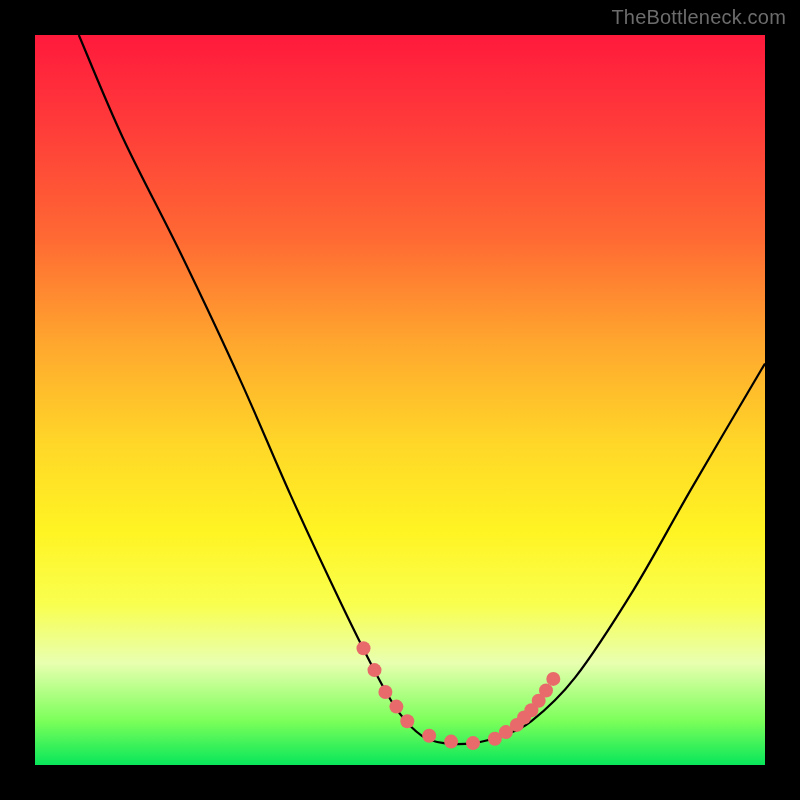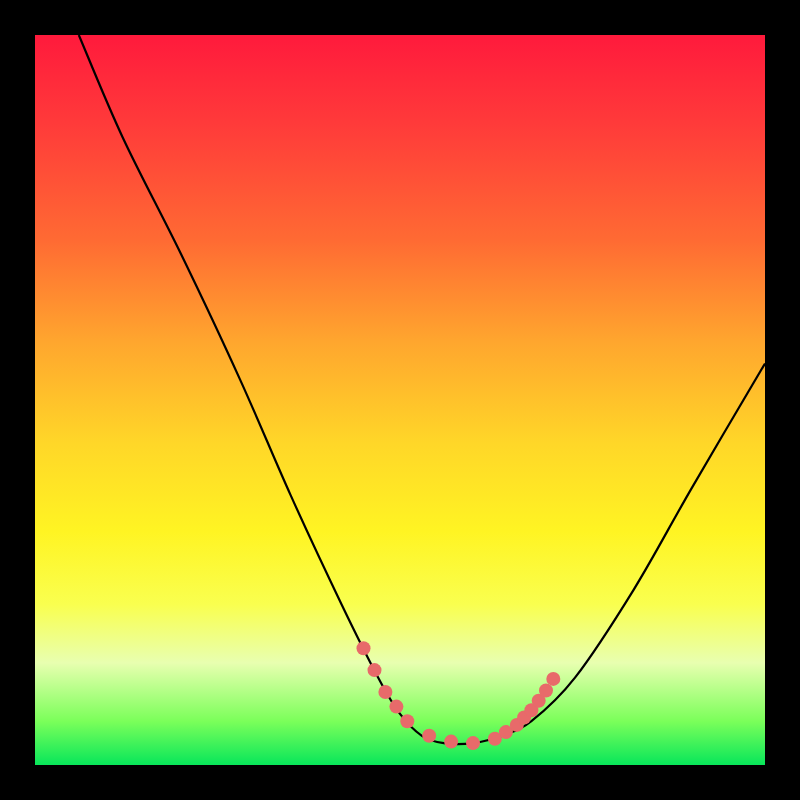--- a/index.html
+++ b/index.html
@@ -64,20 +64,21 @@
     font-size: 20px;
     font-weight: 500;
     letter-spacing: 0.2px;
   }
 </style>
 </head>
 <body>
 
 <div class="frame">
 
+  <div class="watermark">TheBottleneck.com</div>
 
   <div class="plot-area">
     <div class="gradient"></div>
     <svg class="curve" viewBox="0 0 730 730" preserveAspectRatio="none">
       <path id="curve-path" fill="none" stroke="#000000" stroke-width="2.2" d="M 43.8 0.0 C 51.1 17.0, 70.6 65.7, 87.6 102.2 C 104.6 138.7, 126.5 178.9, 146.0 219.0 C 165.5 259.2, 186.2 302.9, 204.4 343.1 C 222.7 383.2, 238.5 422.2, 255.5 459.9 C 272.5 497.6, 292.0 539.0, 306.6 569.4 C 321.2 599.8, 333.4 624.1, 343.1 642.4 C 352.8 660.6, 357.7 669.2, 365.0 678.9 C 372.3 688.6, 379.6 695.9, 386.9 700.8 C 394.2 705.7, 400.3 706.9, 408.8 708.1 C 417.3 709.3, 428.3 709.3, 438.0 708.1 C 447.7 706.9, 457.5 704.4, 467.2 700.8 C 476.9 697.1, 484.2 695.9, 496.4 686.2 C 508.6 676.5, 523.2 664.3, 540.2 642.4 C 557.2 620.5, 579.1 586.4, 598.6 554.8 C 618.1 523.2, 635.1 490.3, 657.0 452.6 C 678.9 414.9, 717.8 349.2, 730.0 328.5"></path>
       <g id="dots">
           <circle cx="328.5" cy="613.2" r="7" fill="#e86a6a"></circle>
           <circle cx="339.5" cy="635.1" r="7" fill="#e86a6a"></circle>
           <circle cx="350.4" cy="657.0" r="7" fill="#e86a6a"></circle>
           <circle cx="361.4" cy="671.6" r="7" fill="#e86a6a"></circle>

